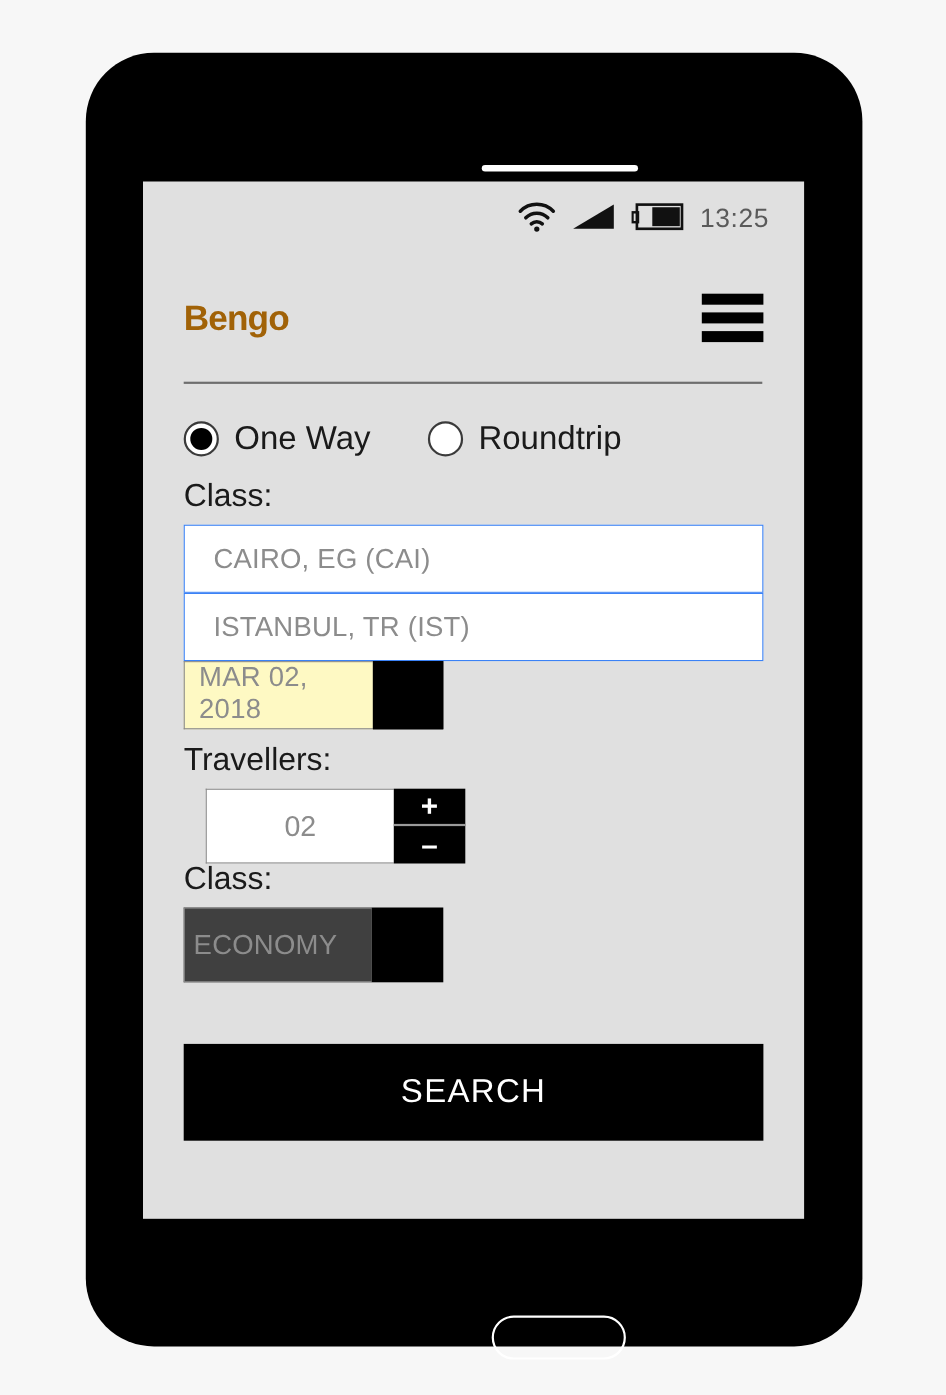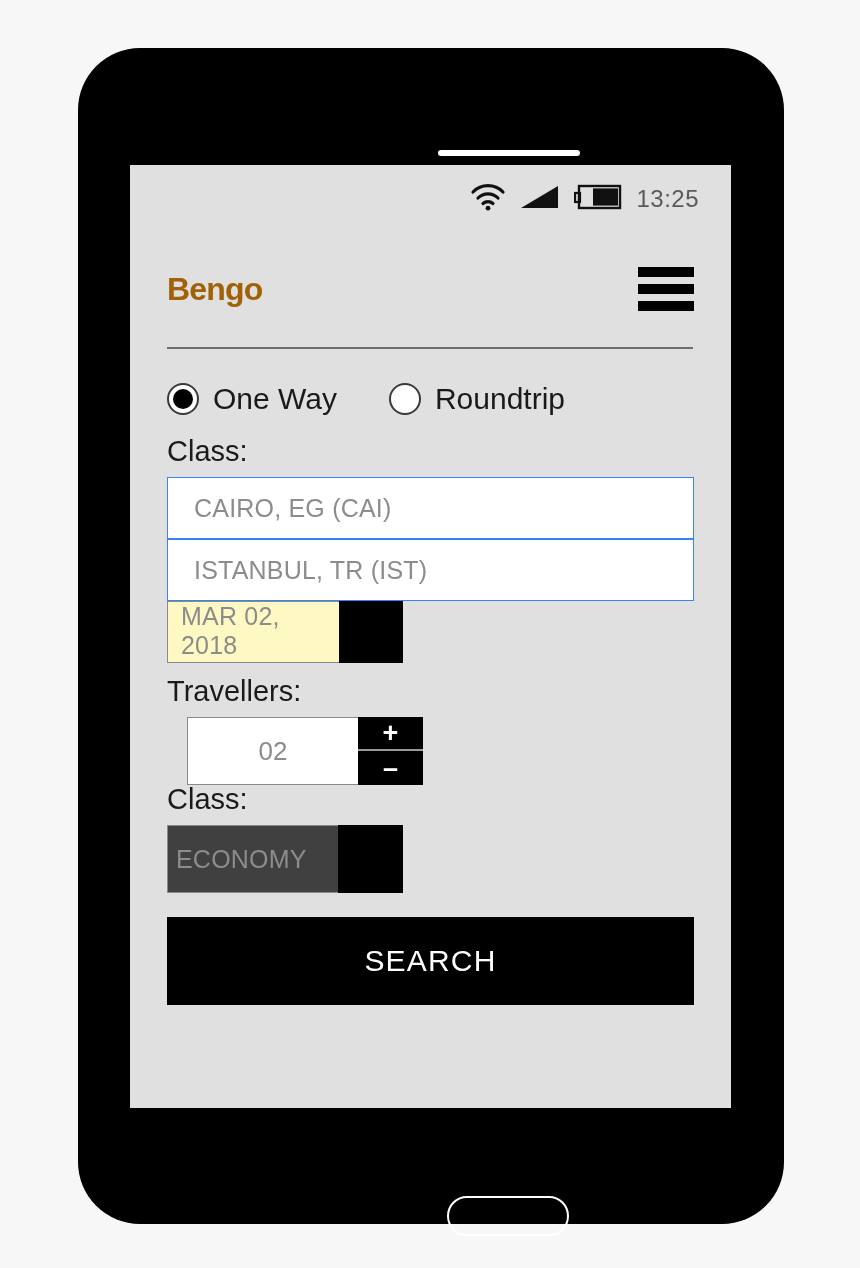--- a/index.html
+++ b/index.html
@@ -313,21 +313,21 @@
   .search-button {
     width: 527px;
     height: 88px;
     background: #000000;
     color: #ffffff;
     font-size: 30px;
     letter-spacing: 1.2px;
     display: flex;
     align-items: center;
     justify-content: center;
-    margin-top: 24px;
+    margin-top: 56px;
     cursor: pointer;
     border: none;
     font-family: "Liberation Sans", "DejaVu Sans", sans-serif;
   }
 </style>
 </head>
 <body>
 
 <div id="stage">
 

